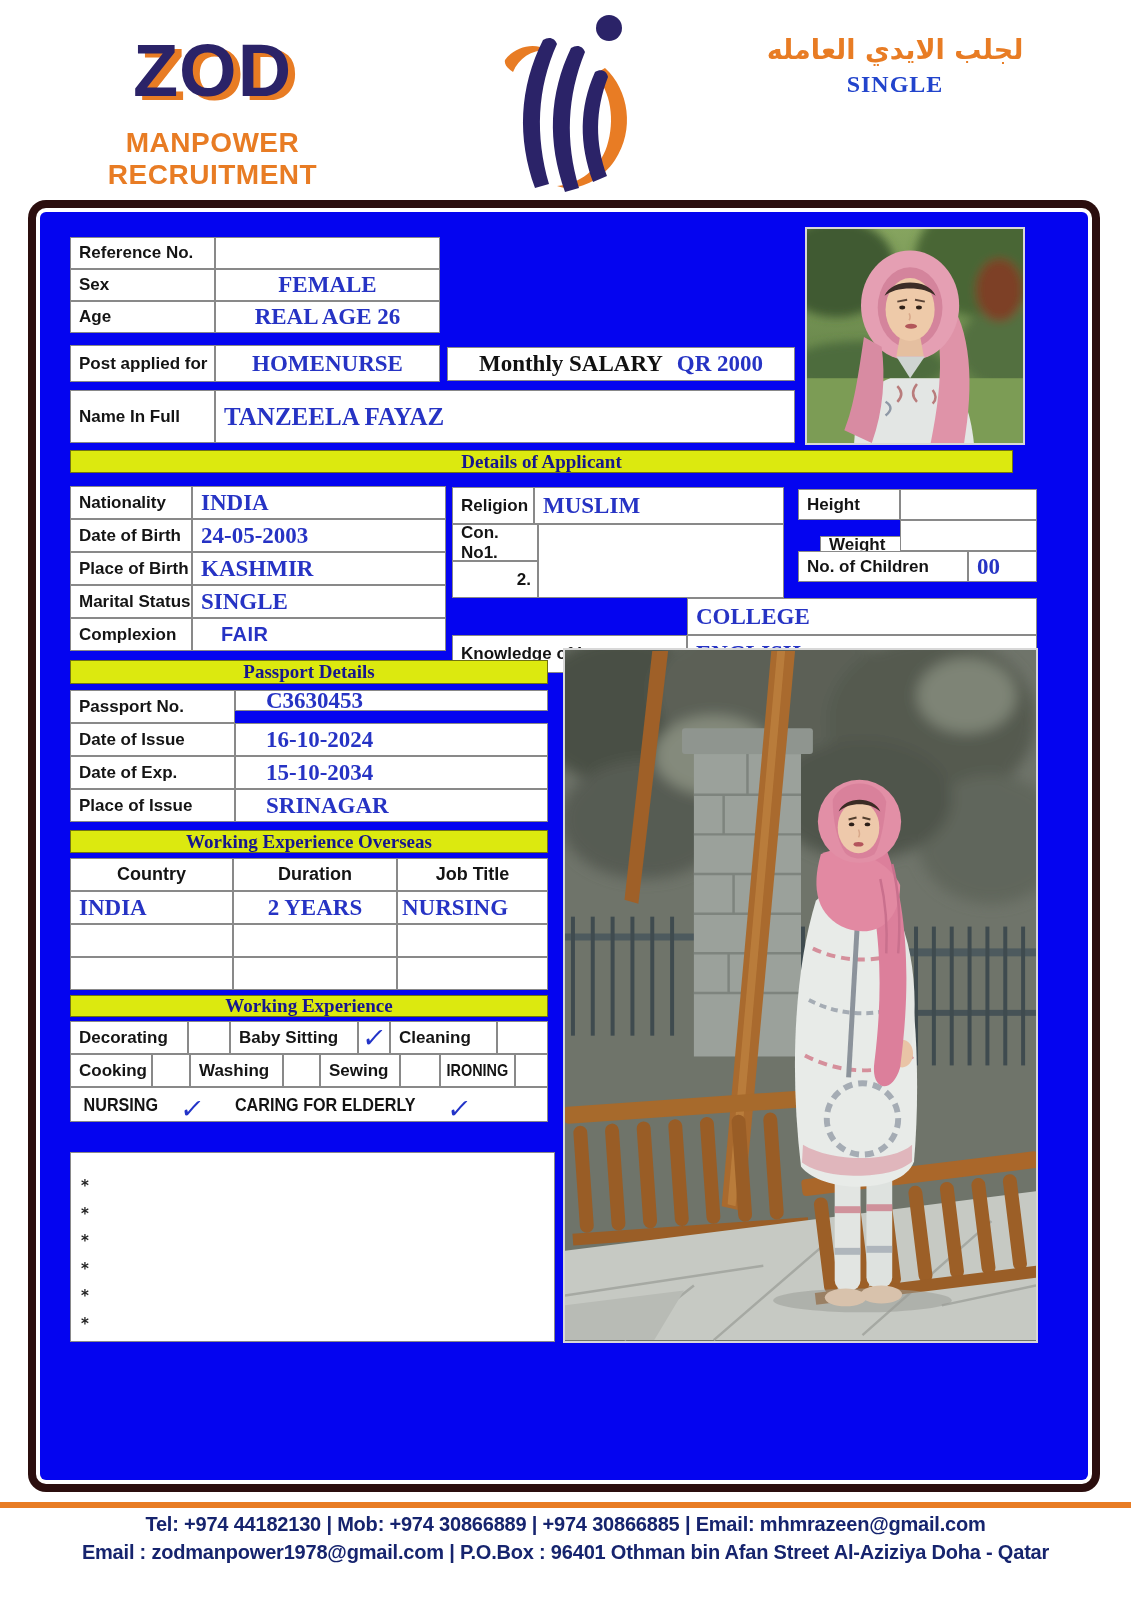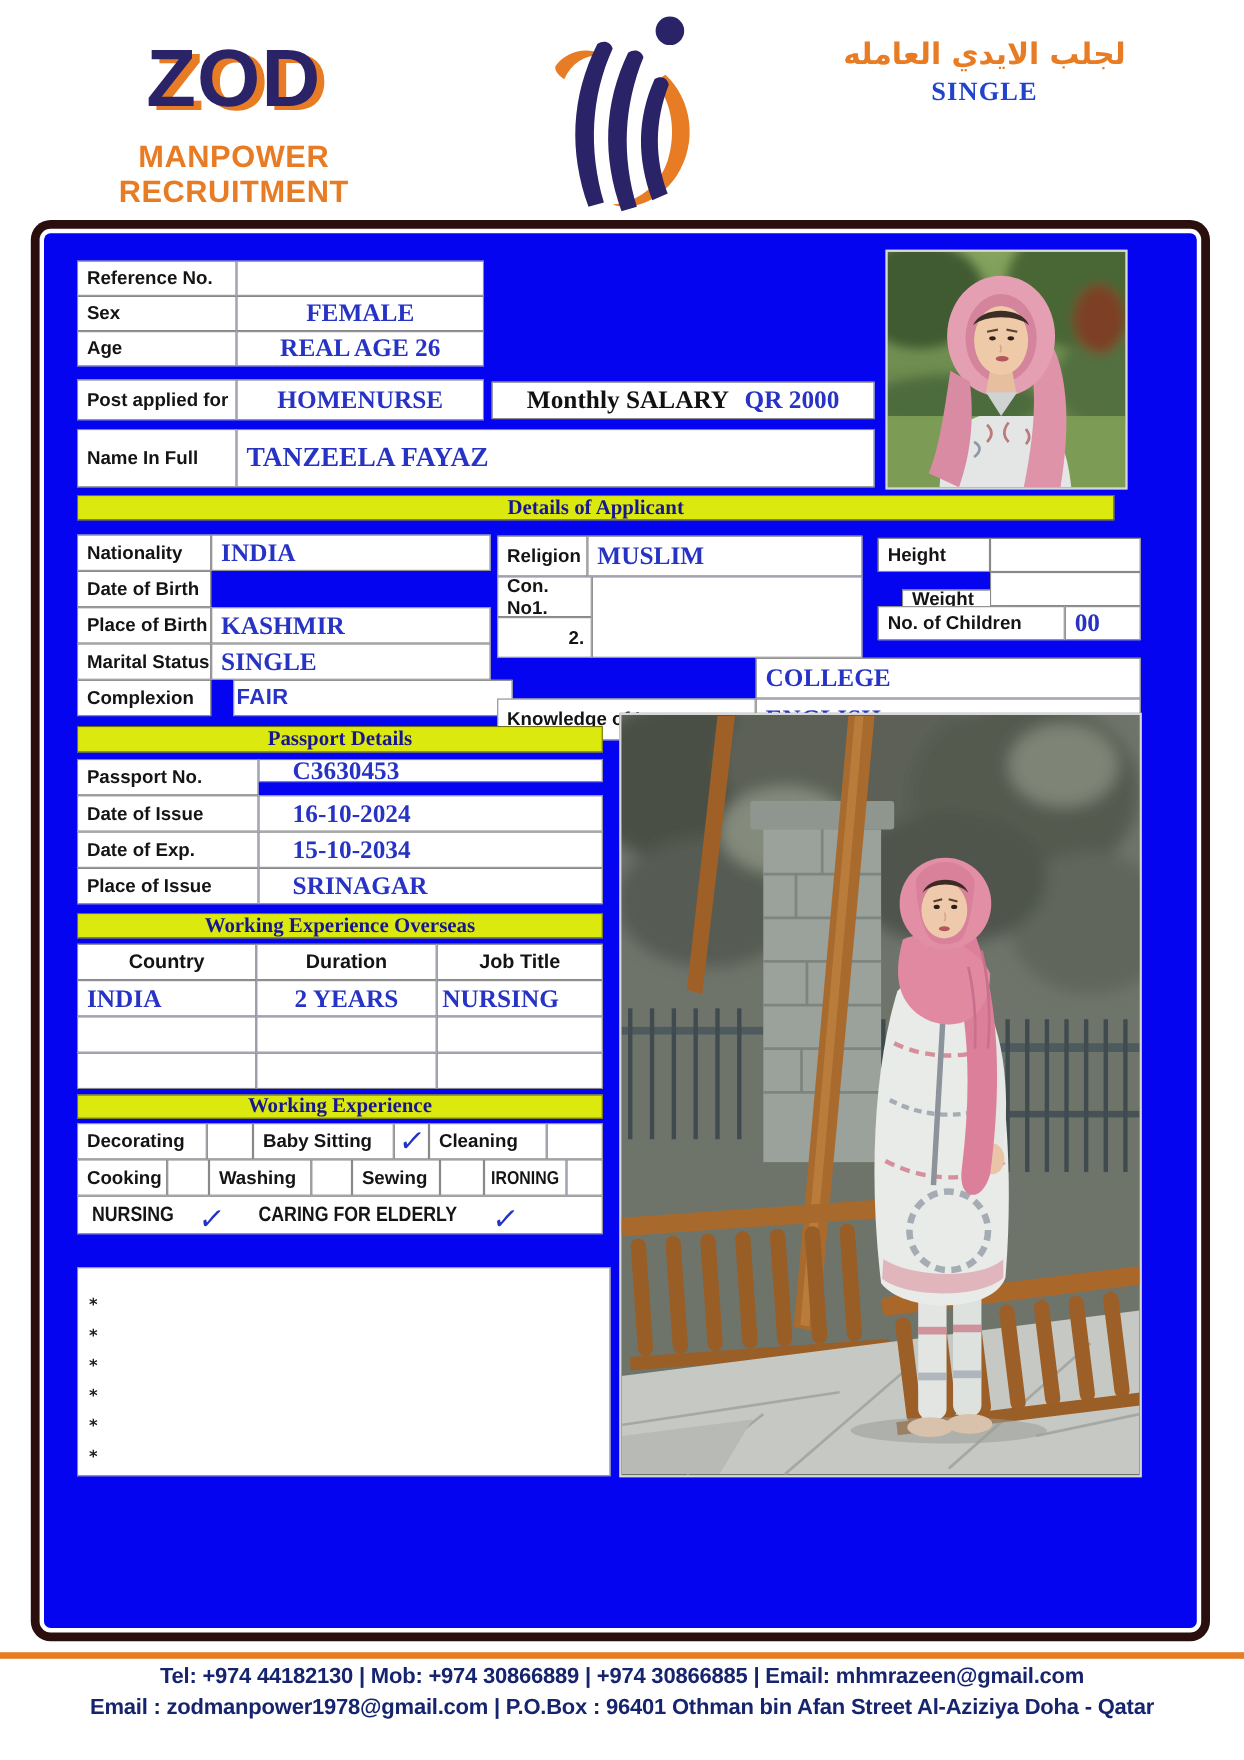--- a/index.html
+++ b/index.html
@@ -25,21 +25,21 @@
 
   
   .cell { position:absolute; background:#ffffff; border:1.6px solid #898989;
           display:flex; align-items:center; overflow:hidden; }
   .lab  { font:700 17px "Liberation Sans",sans-serif; color:#141414; padding-left:8px; }
   .lab-r{ justify-content:flex-end; padding-right:6px; }
   .valc { font:700 23px "Liberation Serif",serif; color:#2633c4; justify-content:center; }
   .vall { font:700 23px "Liberation Serif",serif; color:#2633c4;
           justify-content:flex-start; padding-left:8px; }
   .val-sans { font:700 20px "Liberation Sans",sans-serif; color:#2633c4;
-              justify-content:flex-start; padding-left:2px; letter-spacing:.5px;margin-left:20px; }
+              justify-content:flex-start; padding-left:28px; letter-spacing:.5px; }
   .hdr  { font:700 18px "Liberation Sans",sans-serif; color:#141414; justify-content:center; }
 
   .bar { position:absolute; background:#dce90f; border:1.5px solid #707312;
          display:flex; align-items:center; justify-content:center;
          font:700 19px "Liberation Serif",serif; color:#16168e; }
 
   .chk { font:700 27px "DejaVu Sans",sans-serif; color:#2233c8;
          transform:skewX(-10deg); line-height:1; }
   .cond { display:inline-block; transform:scaleX(.85); transform-origin:center; }
 
@@ -143,20 +143,21 @@
       <ellipse cx="106" cy="99" rx="6" ry="2.6" fill="#b2575a"></ellipse>
       <path d="M91,130 L105,152 L120,130" fill="#cfd4d2"></path>
     </svg>
   </div>
 
   <div class="bar" style="left:70px;top:450px;width:943px;height:23px;">Details of Applicant</div>
 
   <div class="cell lab" style="left:70px;top:486px;width:122px;height:33px;">Nationality</div>
   <div class="cell vall" style="left:192px;top:486px;width:254px;height:33px;">INDIA</div>
   <div class="cell lab" style="left:70px;top:519px;width:122px;height:33px;">Date of Birth</div>
+  <div class="cell vall" style="left:192px;top:519px;width:254px;height:33px;">24-05-2003</div>
   <div class="cell lab" style="left:70px;top:552px;width:122px;height:33px;">Place of Birth</div>
   <div class="cell vall" style="left:192px;top:552px;width:254px;height:33px;">KASHMIR</div>
   <div class="cell lab" style="left:70px;top:585px;width:122px;height:33px;">Marital Status</div>
   <div class="cell vall" style="left:192px;top:585px;width:254px;height:33px;">SINGLE</div>
   <div class="cell lab" style="left:70px;top:618px;width:122px;height:33px;">Complexion</div>
   <div class="cell val-sans" style="left:192px;top:618px;width:254px;height:33px;">FAIR</div>
 
   <div class="cell lab" style="left:452px;top:487px;width:82px;height:37px;">Religion</div>
   <div class="cell vall" style="left:534px;top:487px;width:250px;height:37px;">MUSLIM</div>
   <div class="cell lab" style="left:452px;top:524px;width:86px;height:37px;">Con. No1.</div>

